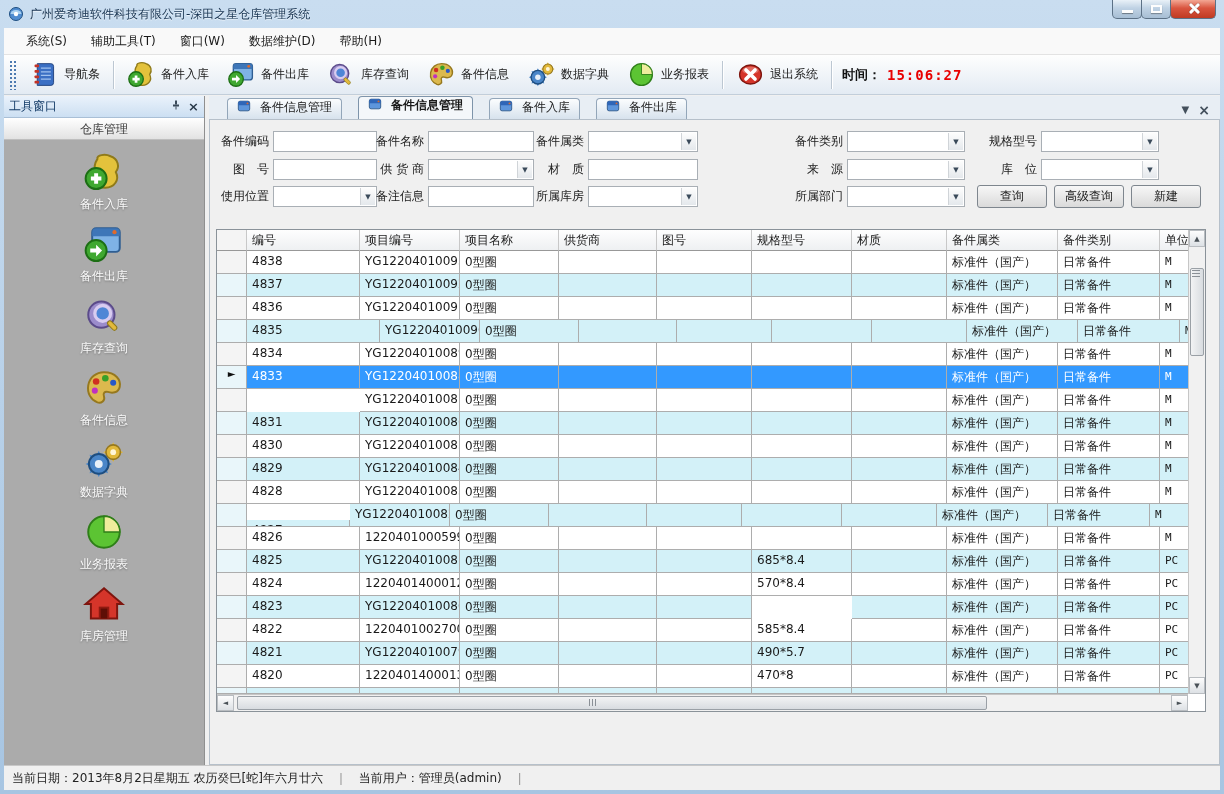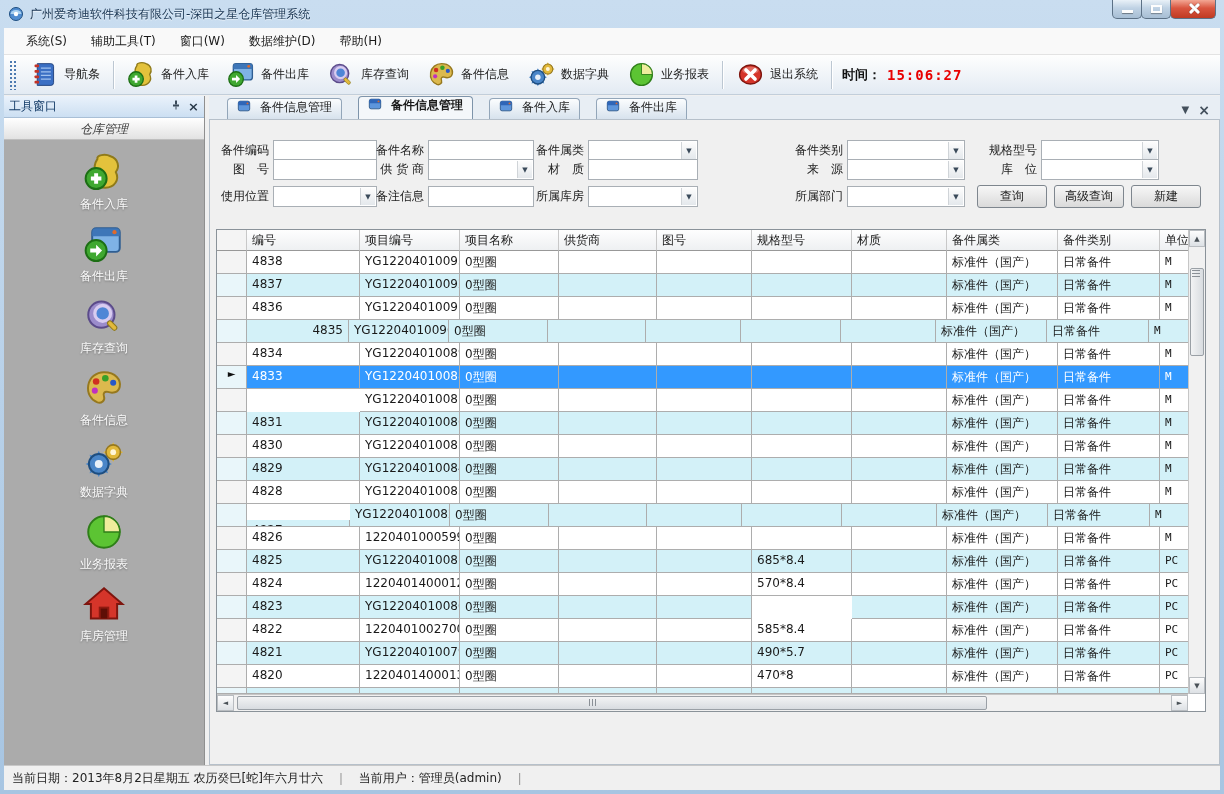--- a/index.html
+++ b/index.html
@@ -46,21 +46,21 @@
   .tb-time-value { font-family:"DejaVu Sans Mono","Liberation Mono",monospace; font-weight:bold; font-size:14px; color:#E80000; margin-left:6px; letter-spacing:1px; }
 
   
   .bodyarea { position:absolute; top:68px; left:0; right:0; bottom:25px; }
   .sidebar { position:absolute; left:0; top:0; bottom:0; width:201px; background:#ABABAB; border-right:1px solid #8F8F8F; display:flex; flex-direction:column; }
   .sb-title { height:22px; background:linear-gradient(#EAF2FB,#CCDFF2); border-bottom:1px solid #A9BFD6; display:flex; align-items:center; padding:0 5px; color:#123A66; }
   .sb-title-text { flex:1; }
   .sb-title-btns { display:flex; align-items:center; gap:6px; }
   .sb-pin svg { width:12px; height:12px; }
   .sb-close { font-size:13px; font-weight:bold; color:#2A3A4A; line-height:12px; cursor:default; }
-  .sb-group { height:22px; background:linear-gradient(#FFFFFF,#E2E2E2); border-bottom:1px solid #BEBEBE; text-align:center; line-height:22px; color:#3A3A3A; cursor:default;font-style:italic; }
+  .sb-group { height:22px; background:linear-gradient(#FFFFFF,#E2E2E2); border-bottom:1px solid #BEBEBE; text-align:center; line-height:22px; color:#3A3A3A; cursor:default; }
   .sb-body { flex:1; overflow:hidden; padding-top:11px; }
   .sb-item { display:flex; flex-direction:column; align-items:center; margin-bottom:10px; cursor:default; }
   .sb-item .icon { width:42px; height:42px; }
   .sb-item .icon svg { width:100%; height:100%; }
   .sb-label { margin-top:3px; color:#FCFCFC; text-shadow:0 1px 2px rgba(0,0,0,.35); }
 
   .main { position:absolute; left:205px; right:0; top:0; bottom:0; background:#E8EEF4; }
   .tabbar { position:absolute; top:0; left:0; right:0; height:23px; display:flex; align-items:flex-end; padding-left:18px; }
   .tabs { display:flex; align-items:flex-end; flex:1; }
   .tab { display:flex; align-items:flex-start; gap:9px; height:21px; padding:0 9px; margin-right:16px;
@@ -377,21 +377,21 @@
             </div>
           <div class="tab-ctrl">
             <span class="tc">▼</span>
             <span class="tc x">×</span>
           </div>
         </div>
 
         <div class="tabpage">
 
           <div class="search-panel">
-              <div class="search-row" style="top: 19px;">
+              <div class="search-row" style="top: 10px;">
                 <div class="sfield" style="left: 3px;">
                   <span class="slabel">备件编码</span>
                   <input class="sinput" style="width: 104px;">
                 </div>
                 <div class="sfield" style="left: 158px;">
                   <span class="slabel">备件名称</span>
                   <input class="sinput" style="width: 106px;">
                 </div>
                 <div class="sfield" style="left: 318px;">
                   <span class="slabel">备件属类</span>
@@ -520,21 +520,21 @@
                   <div class="t-cell" style="width: 98px;"></div>
                   <div class="t-cell" style="width: 95px;"></div>
                   <div class="t-cell" style="width: 100px;"></div>
                   <div class="t-cell" style="width: 95px;"></div>
                   <div class="t-cell" style="width: 111px;">标准件（国产）</div>
                   <div class="t-cell" style="width: 102px;">日常备件</div>
                   <div class="t-cell unitcell" style="width: 45px;">M</div>
                 </div>
                 <div class="t-row alt">
                   <div class="t-cell selcol" style="width: 30px;"></div>
-                  <div class="t-cell" style="width: 102px; text-align: right;">4835</div>
+                  <div class="t-cell" style="width: 133px;">4835</div>
                   <div class="t-cell" style="width: 100px;">YG12204010090</div>
                   <div class="t-cell" style="width: 99px;">0型圈</div>
                   <div class="t-cell" style="width: 98px;"></div>
                   <div class="t-cell" style="width: 95px;"></div>
                   <div class="t-cell" style="width: 100px;"></div>
                   <div class="t-cell" style="width: 95px;"></div>
                   <div class="t-cell" style="width: 111px;">标准件（国产）</div>
                   <div class="t-cell" style="width: 102px;">日常备件</div>
                   <div class="t-cell unitcell" style="width: 45px;">M</div>
                 </div>

